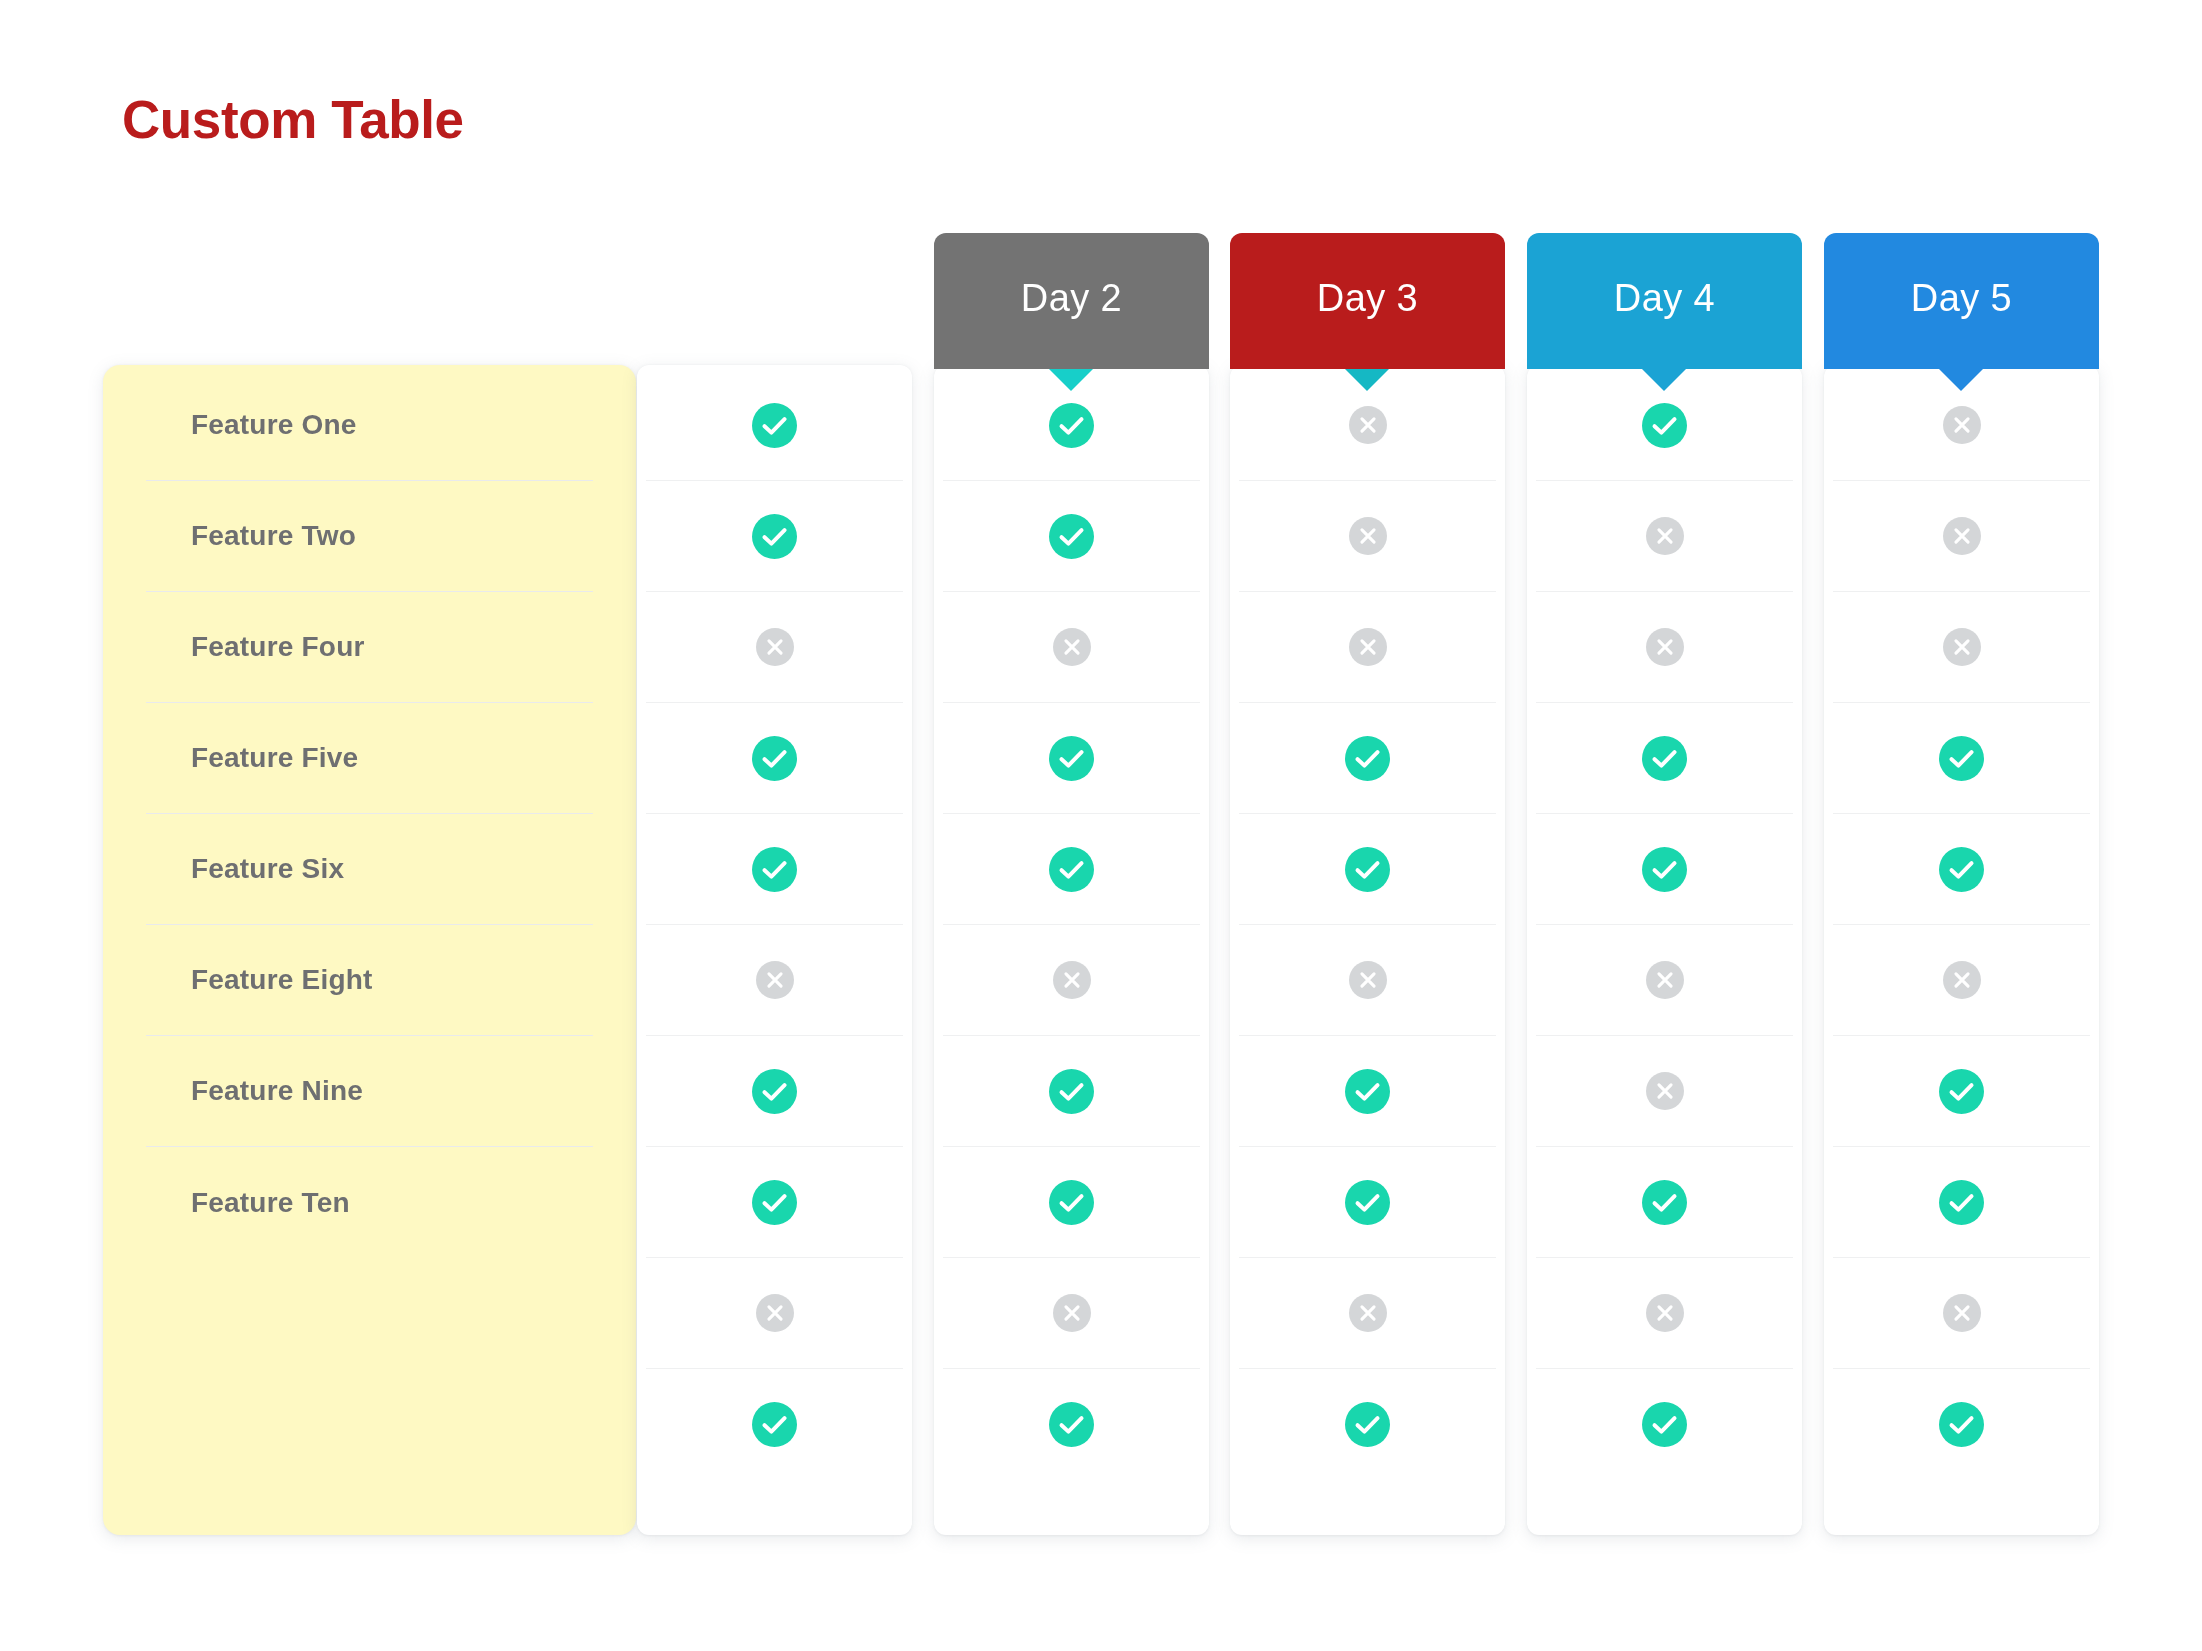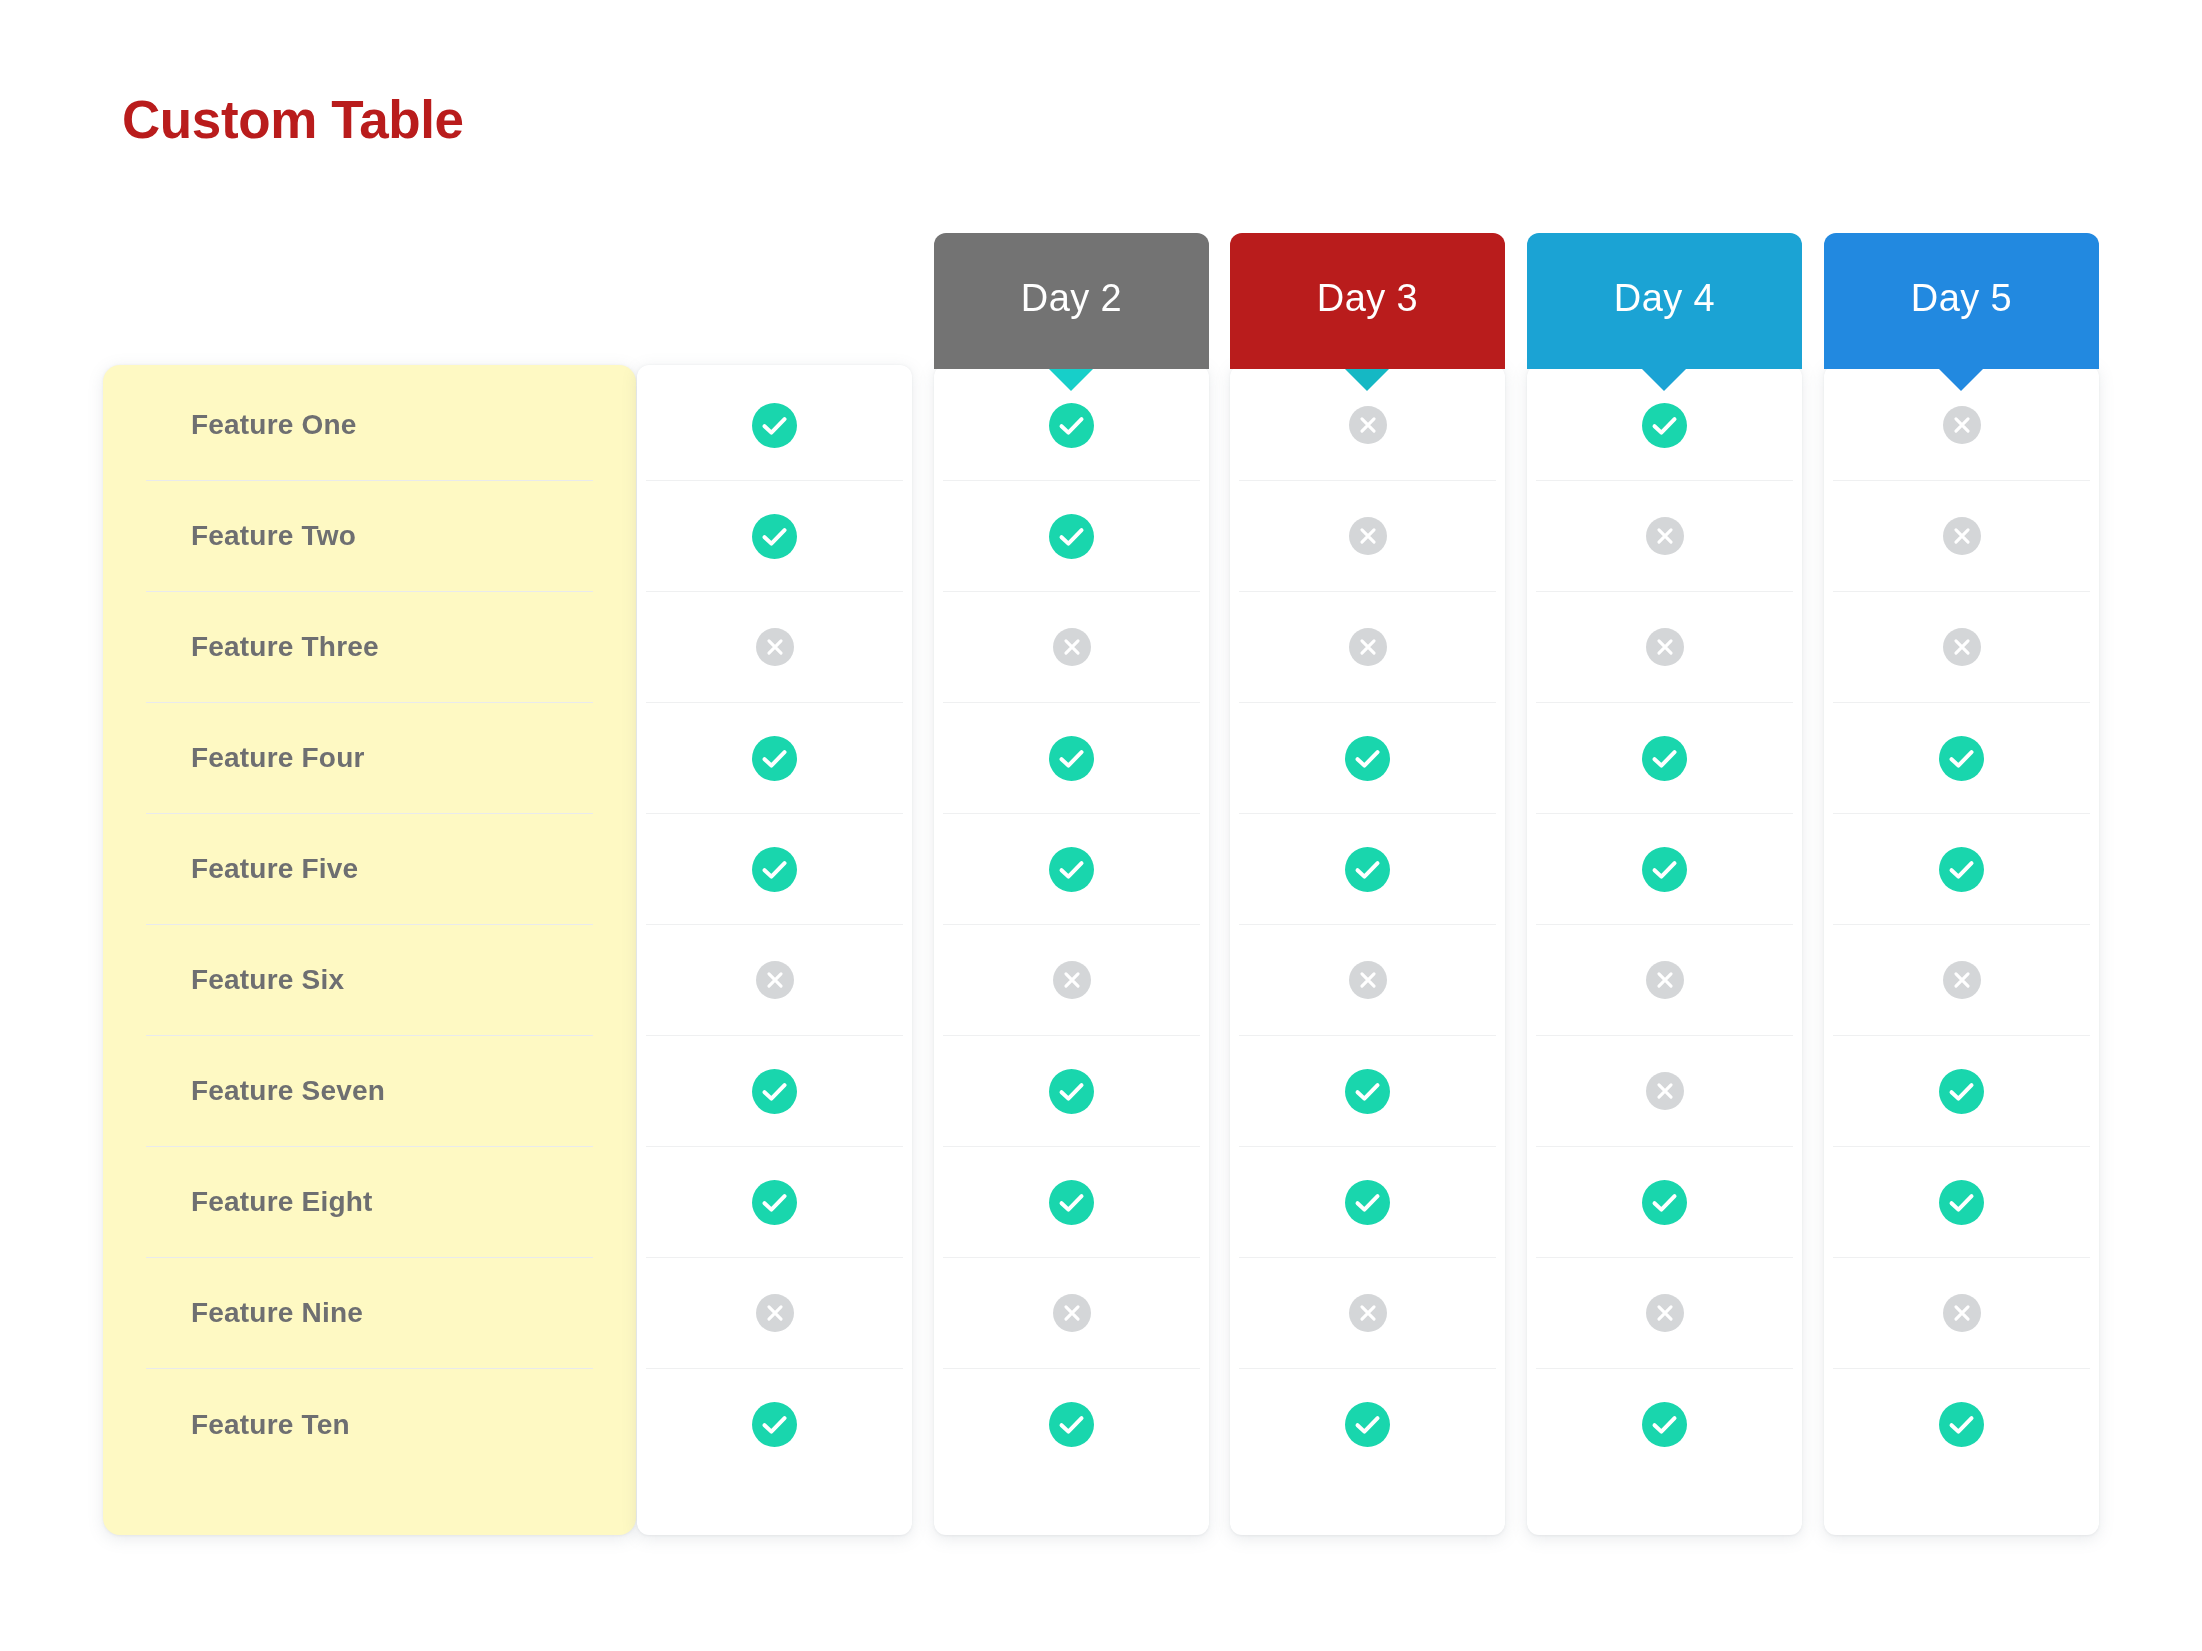--- a/index.html
+++ b/index.html
@@ -151,33 +151,27 @@
 
   <div class="feature-card">
     <div class="feature-rows" id="feature-rows">
         <div class="feature-row">
           <span class="feature-label">Feature One</span>
         </div>
         <div class="feature-row">
           <span class="feature-label">Feature Two</span>
         </div>
         <div class="feature-row">
-          <span class="feature-label">Feature Three</span>
-        </div>
-        <div class="feature-row">
           <span class="feature-label">Feature Four</span>
         </div>
         <div class="feature-row">
           <span class="feature-label">Feature Five</span>
         </div>
         <div class="feature-row">
           <span class="feature-label">Feature Six</span>
-        </div>
-        <div class="feature-row">
-          <span class="feature-label">Feature Seven</span>
         </div>
         <div class="feature-row">
           <span class="feature-label">Feature Eight</span>
         </div>
         <div class="feature-row">
           <span class="feature-label">Feature Nine</span>
         </div>
         <div class="feature-row">
           <span class="feature-label">Feature Ten</span>
         </div>

